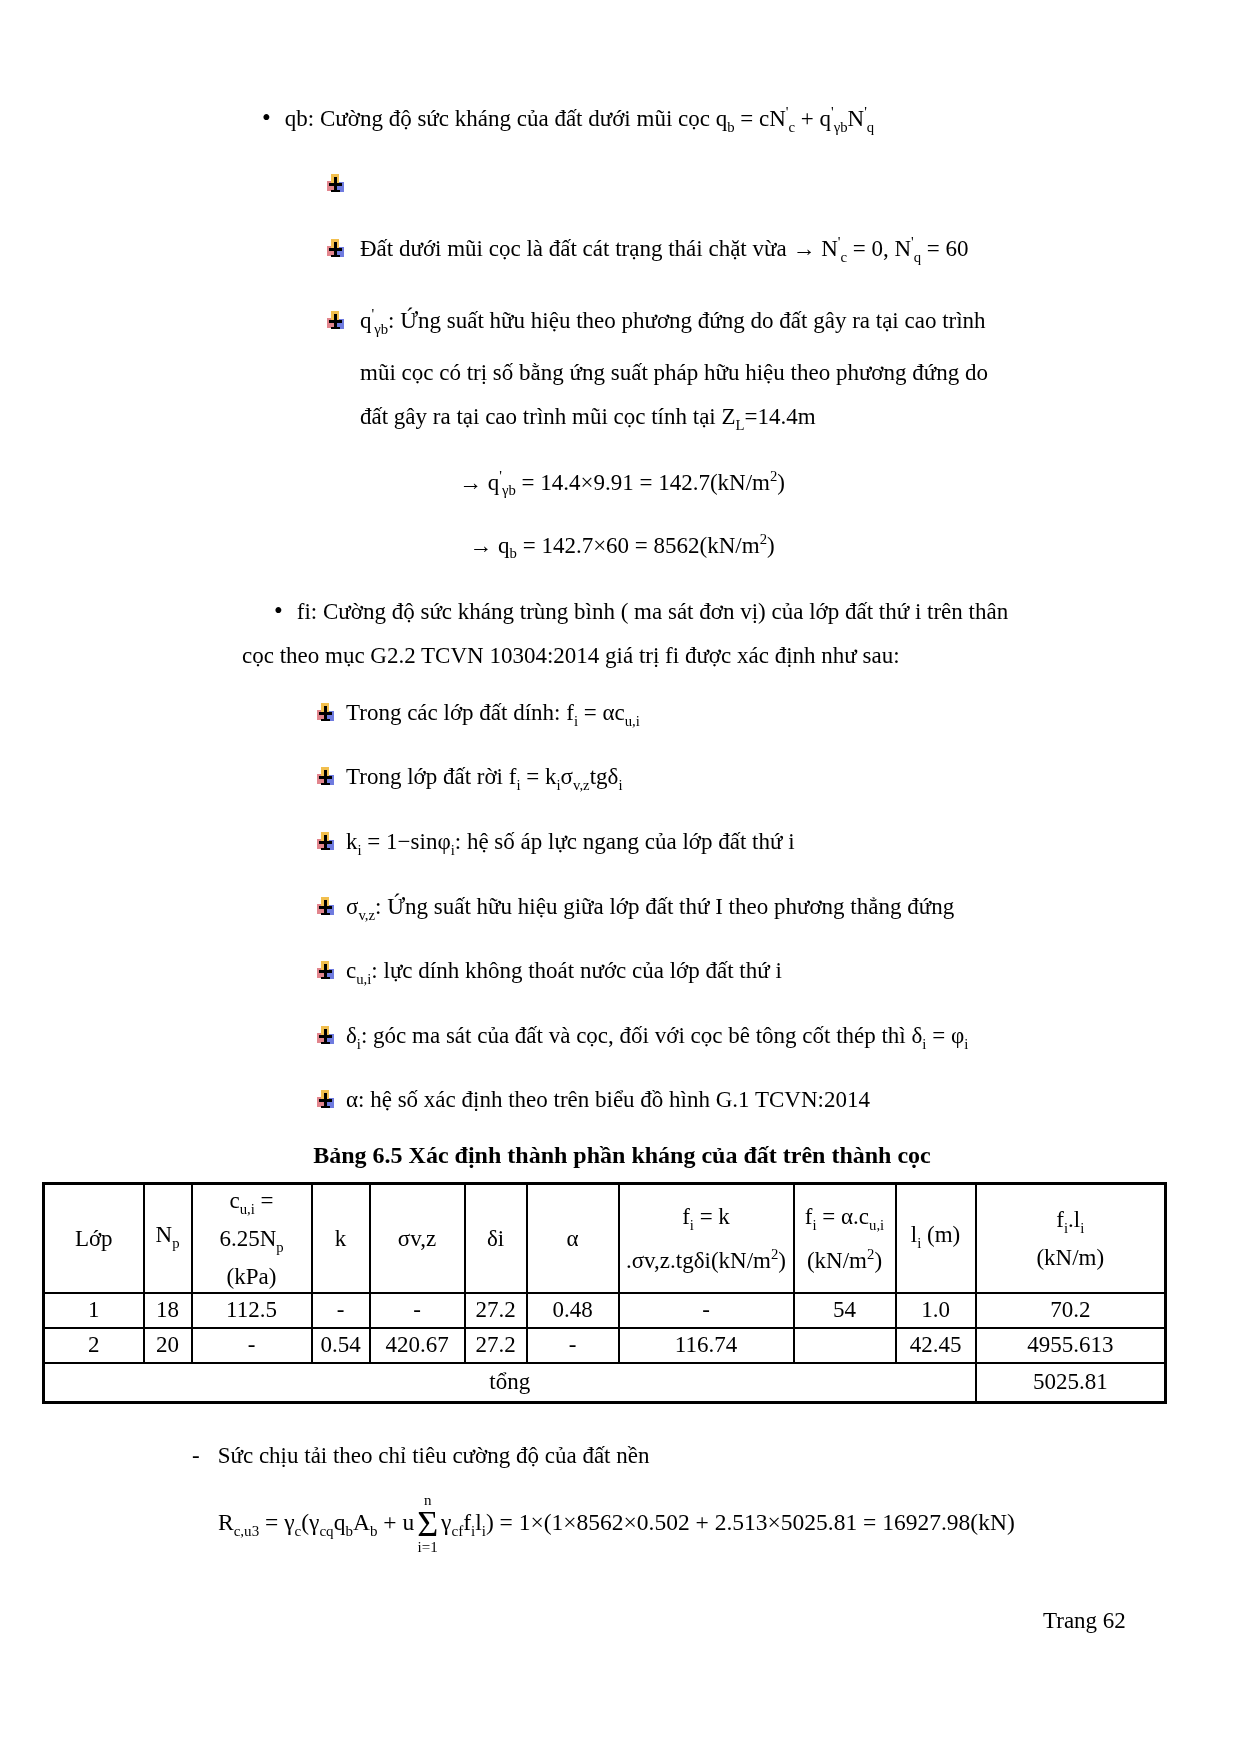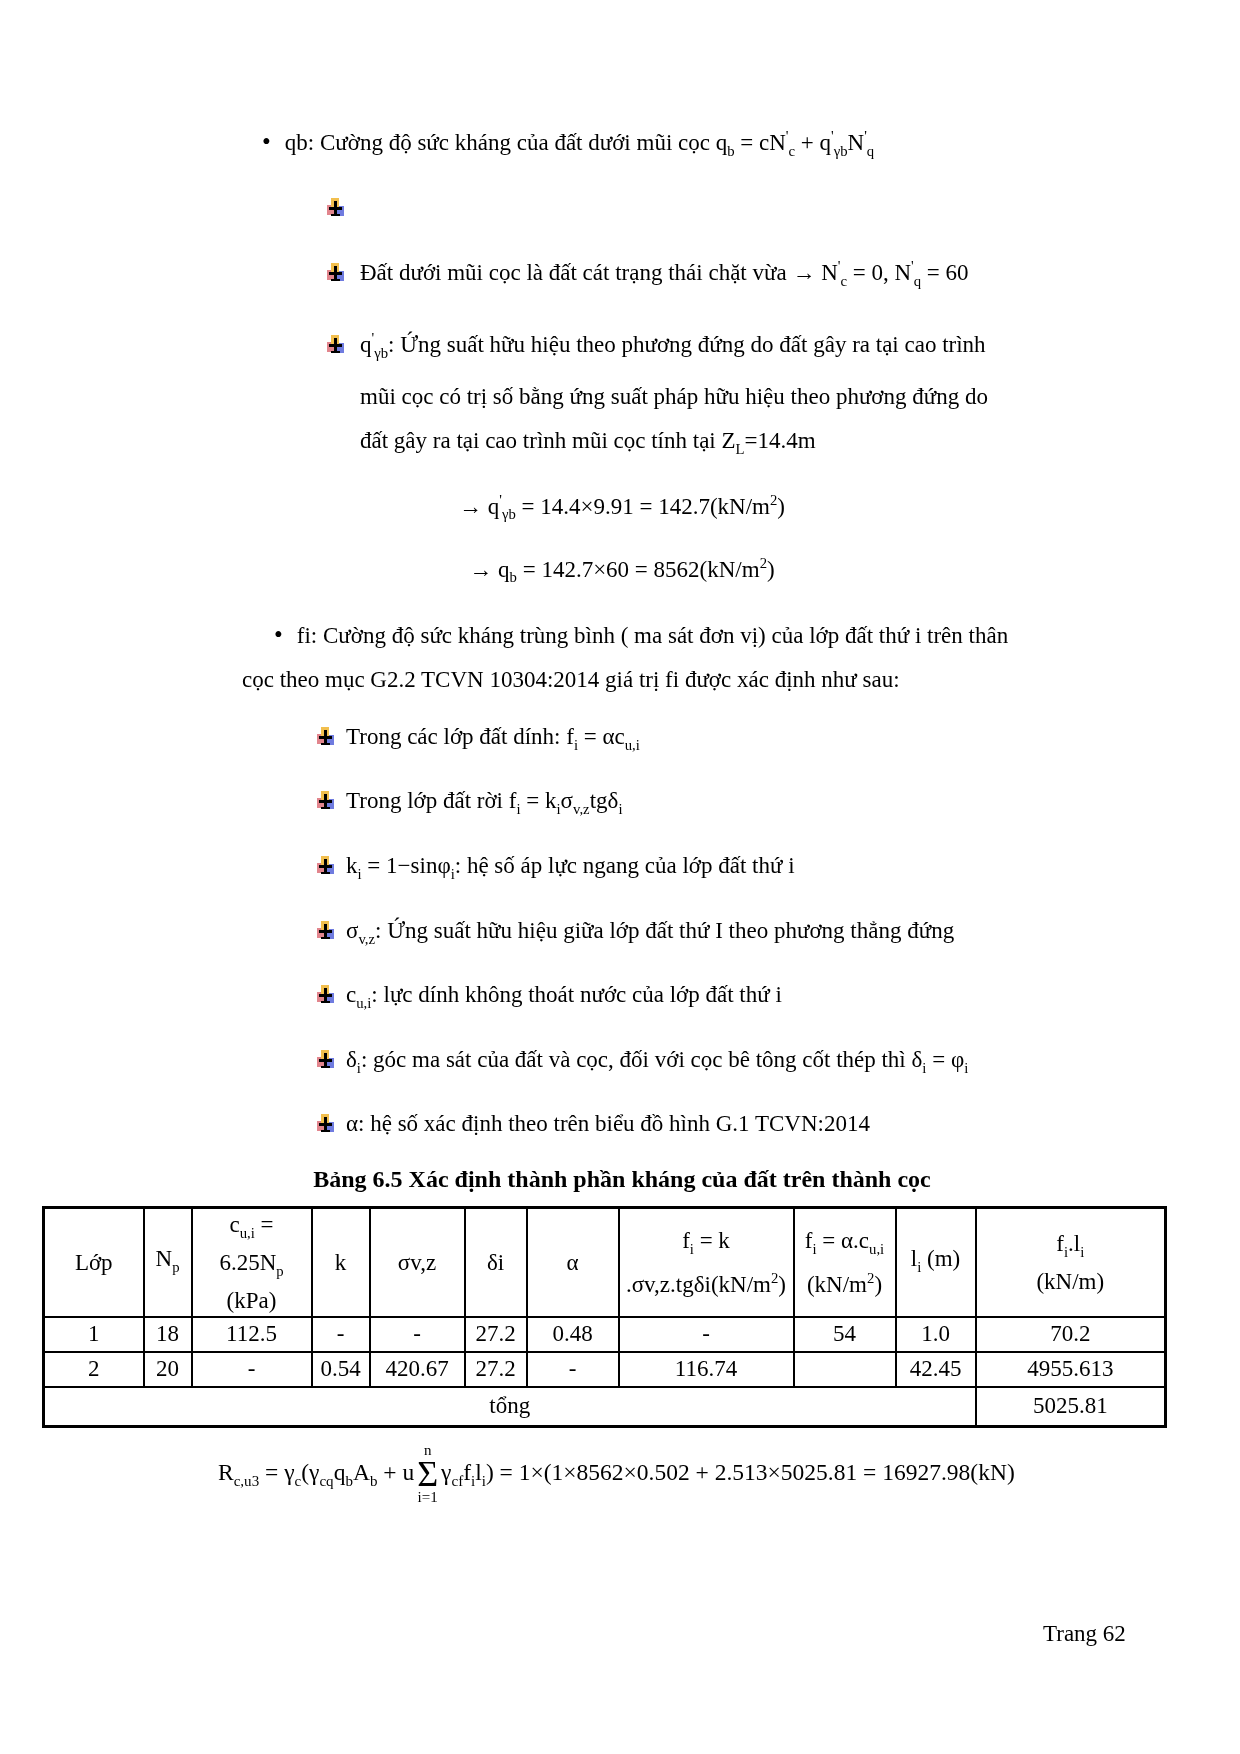--- a/index.html
+++ b/index.html
@@ -7,21 +7,21 @@
   .page {
     position: relative;
     width: 1240px;
     height: 1754px;
     background: #fff;
     color: #000;
     font-family: "Liberation Serif", "DejaVu Serif", serif;
     overflow: hidden;
   }
   .content {
-    padding-top: 114px;
+    padding-top: 90px;
     margin-left: 230px;
     width: 784px;
     font-size: 23px;
     line-height: 44px;
   }
   .b1w { text-indent: 32px; }
   .b1w.fi { margin-top: 14px; margin-left: 12px; }
   .dot { font-size: 25px; margin-right: 14px; }
   sup { font-size: 64%; }
   sub { font-size: 64%; }
@@ -51,21 +51,21 @@
   tr[data-name="table-total-row"] td { height: 40px; }
   .dashline { margin-left: 192px; margin-top: 30px; font-size: 23px; line-height: 44px; }
   .dash { margin-right: 18px; }
   .bigformula {
     margin-left: 218px; margin-top: 14px; font-size: 23.5px;
     display: flex; align-items: center; white-space: nowrap;
   }
   .sum { display: inline-flex; flex-direction: column; align-items: center; line-height: 1; margin: 0 3px; }
   .sum .lim { font-size: 15px; line-height: 1.1; }
   .sum .sigma { font-size: 36px; line-height: 0.85; }
-  .footer { position: absolute; top: 1608px; left: 1043px; font-size: 23px; margin-top: 13px; }
+  .footer { position: absolute; top: 1608px; left: 1043px; font-size: 23px; }
 </style>
 </head>
 <body>
 
 <div class="page" data-name="document-page">
 
   <div class="content" data-name="document-body">
 
     <div class="b1w" data-name="qb-bullet-line">
       <span class="dot" data-name="bullet-dot-icon">•</span><span data-name="qb-bullet-text">qb: Cường độ sức kháng của đất dưới mũi cọc </span><span data-name="qb-formula">q<sub>b</sub> = cN<sup>'</sup><sub>c</sub> + q<sup>'</sup><sub>γb</sub>N<sup>'</sup><sub>q</sub></span>
@@ -175,20 +175,23 @@
             <td data-name="table-cell">4955.613</td>
           </tr>
           <tr data-name="table-total-row">
             <td colspan="10" data-name="table-total-label">tổng</td>
             <td data-name="table-total-value">5025.81</td>
           </tr>
         </tbody>
     </table>
   </div>
 
+  <div class="dashline" data-name="strength-dash-line">
+    <span class="dash" data-name="dash-bullet">-</span><span data-name="strength-text">Sức chịu tải theo chỉ tiêu cường độ của đất nền</span>
+  </div>
 
   <div class="bigformula" data-name="capacity-formula">
     <span data-name="formula-pre">R<sub>c,u3</sub> = γ<sub>c</sub>(γ<sub>cq</sub>q<sub>b</sub>A<sub>b</sub> + u</span>
     <span class="sum" data-name="summation-symbol">
       <span class="lim" data-name="sum-upper-limit">n</span>
       <span class="sigma" data-name="sigma-icon">Σ</span>
       <span class="lim" data-name="sum-lower-limit">i=1</span>
     </span>
     <span data-name="formula-post">γ<sub>cf</sub>f<sub>i</sub>l<sub>i</sub>) = 1×(1×8562×0.502 + 2.513×5025.81 = 16927.98(kN)</span>
   </div>

